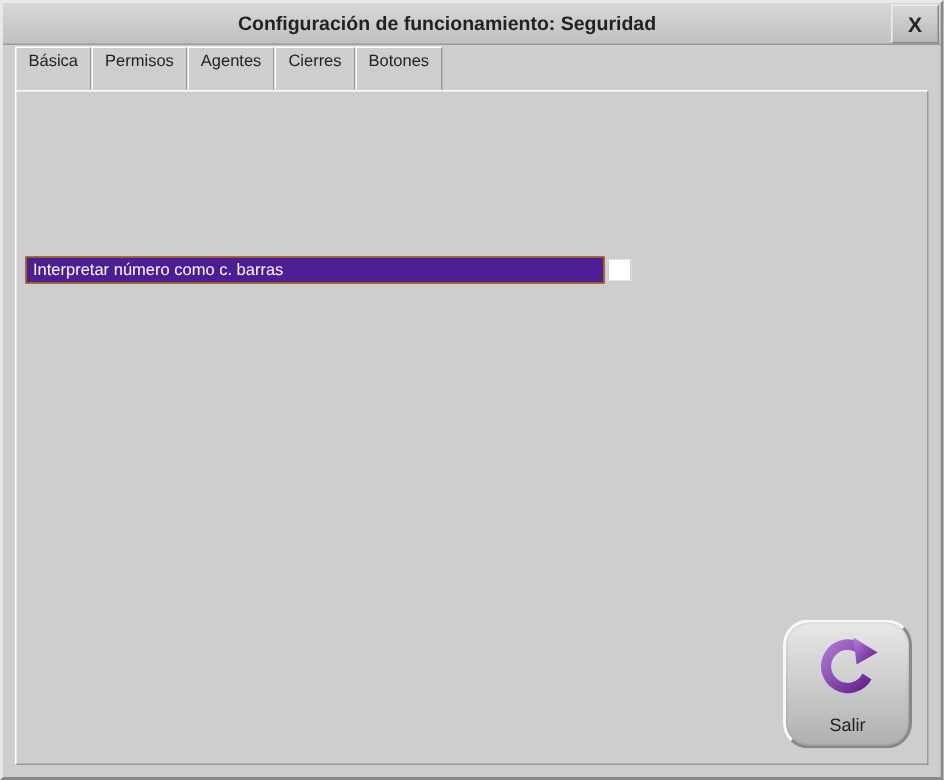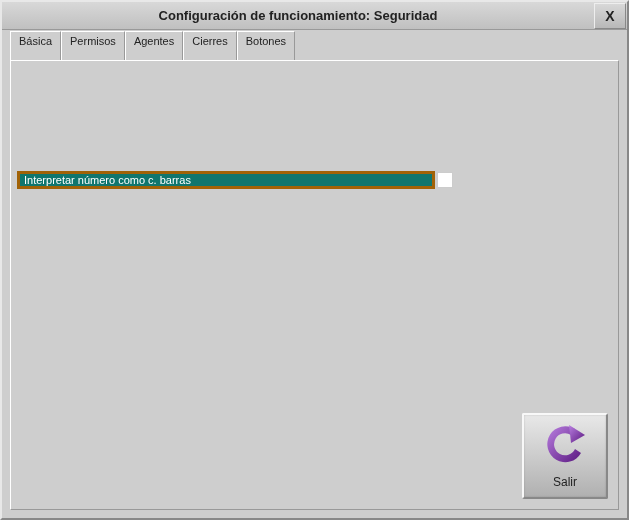--- a/index.html
+++ b/index.html
@@ -94,27 +94,27 @@
     position: relative;
   }
   .option-row {
     position: absolute;
     top: 110px;
     left: 6px;
     display: flex;
     align-items: center;
   }
   .option-label {
-    width: 418px;
+    width: 386px;
     height: 18px;
-    background: #0f766e;
+    background: #4c1d95;
     color: #fff;
     font-size: 11px;
     padding: 2px 4px;
-    border: 3px solid #a16207;
+    border: 1px solid #a16207;
     display: flex;
     align-items: center;
   }
   .option-check {
     width: 16px;
     height: 16px;
     background: #fff;
     border: 1px solid #ccc;
     margin-left: 2px;
     cursor: pointer;
@@ -122,21 +122,21 @@
   .exit-btn {
     position: absolute;
     right: 10px;
     bottom: 10px;
     width: 86px;
     height: 86px;
     background: linear-gradient(#e8e8e8, #b0b0b0);
     border: 2px solid #888;
     border-top-color: #f8f8f8;
     border-left-color: #f8f8f8;
-    border-radius: 2px;
+    border-radius: 17px;
     display: flex;
     flex-direction: column;
     align-items: center;
     justify-content: center;
     cursor: pointer;
     box-shadow: inset 0 0 2px rgba(0,0,0,0.2);
   }
   .exit-btn svg {
     width: 48px;
     height: 48px;

